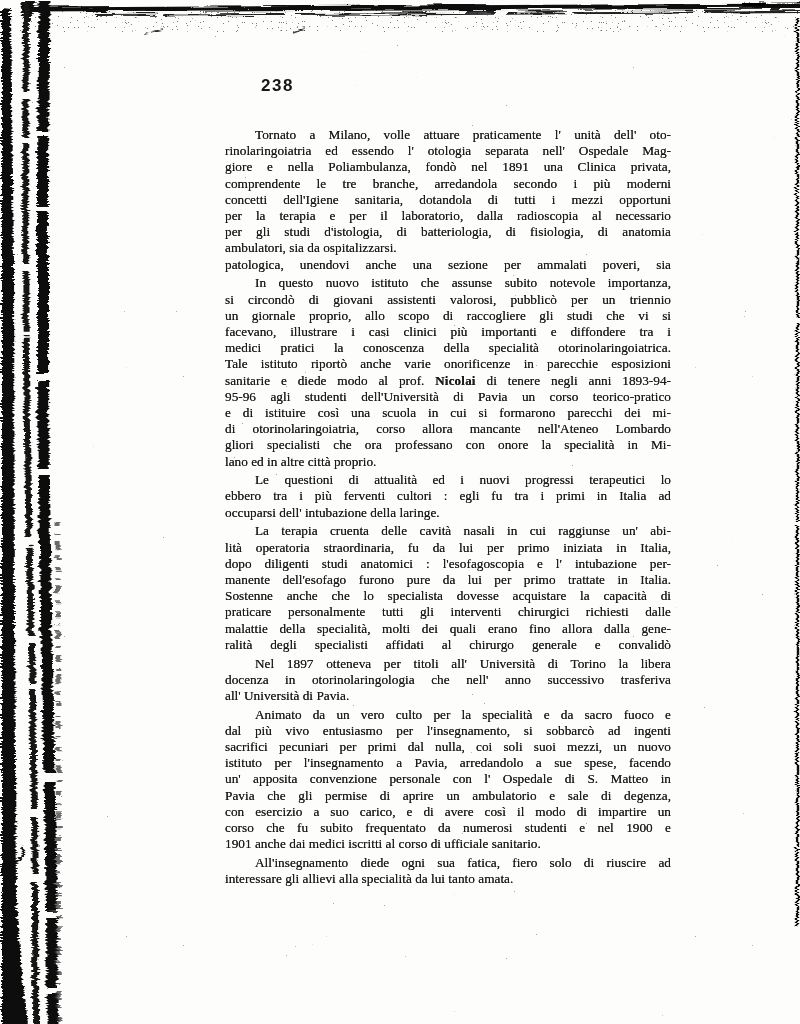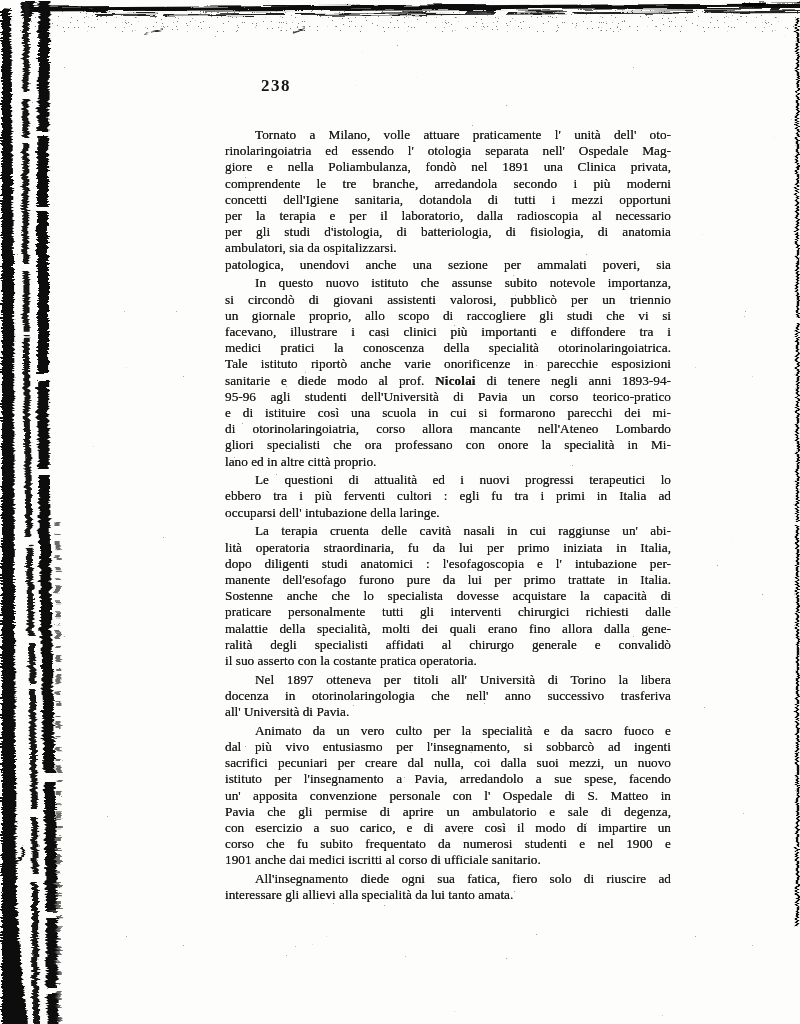--- a/index.html
+++ b/index.html
@@ -5,21 +5,21 @@
   html,body{margin:0;padding:0;}
   body{
     width:800px;height:1024px;overflow:hidden;position:relative;
     background:#ffffff;
     font-family:"Liberation Serif", serif;
   }
   .sheet{position:absolute;inset:0;background:#fdfdfc;}
   .scan-svg{position:absolute;left:0;top:0;z-index:3;pointer-events:none;}
   .pagenum{
     position:absolute;left:261px;top:76px;z-index:2;
-    font-family:Liberation Serif, serif;font-weight:bold;
+    font-family:Liberation Sans, sans-serif;font-weight:bold;
     font-size:17px;color:#161616;letter-spacing:1.5px;
   }
   .textblock{
     position:absolute;left:225px;top:127px;width:446px;z-index:2;
     font-size:13.3px;line-height:16.2px;color:#1c1c1c;
     text-shadow:0 0 0.5px rgba(25,25,25,0.85);
   }
   .para{margin-top:2.5px;}
   .para:first-child{margin-top:0;}
   .line{text-align:justify;text-align-last:justify;}
@@ -116,31 +116,30 @@
       </div>
       <div class="para">
         <div class="line first">La terapia cruenta delle cavità nasali in cui raggiunse un' abi-</div>
         <div class="line">lità operatoria straordinaria, fu da lui per primo iniziata in Italia,</div>
         <div class="line">dopo diligenti studi anatomici : l'esofagoscopia e l' intubazione per-</div>
         <div class="line">manente dell'esofago furono pure da lui per primo trattate in Italia.</div>
         <div class="line">Sostenne anche che lo specialista dovesse acquistare la capacità di</div>
         <div class="line">praticare personalmente tutti gli interventi chirurgici richiesti dalle</div>
         <div class="line">malattie della specialità, molti dei quali erano fino allora dalla gene-</div>
         <div class="line">ralità degli specialisti affidati al chirurgo generale e convalidò</div>
-        <div class="line last">il suo asserto con la costante pratica operatoria.</div>
       </div>
       <div class="para">
         <div class="line first">Nel 1897 otteneva per titoli all' Università di Torino la libera</div>
         <div class="line">docenza in otorinolaringologia che nell' anno successivo trasferiva</div>
         <div class="line last">all' Università di Pavia.</div>
       </div>
       <div class="para">
         <div class="line first">Animato da un vero culto per la specialità e da sacro fuoco e</div>
         <div class="line">dal più vivo entusiasmo per l'insegnamento, si sobbarcò ad ingenti</div>
-        <div class="line">sacrifici pecuniari per creare dal nulla, coi dalla suoi mezzi, un nuovo</div>
+        <div class="line">sacrifici pecuniari per primi dal nulla, coi soli suoi mezzi, un nuovo</div>
         <div class="line">istituto per l'insegnamento a Pavia, arredandolo a sue spese, facendo</div>
         <div class="line">un' apposita convenzione personale con l' Ospedale di S. Matteo in</div>
         <div class="line">Pavia che gli permise di aprire un ambulatorio e sale di degenza,</div>
         <div class="line">con esercizio a suo carico, e di avere così il modo di impartire un</div>
         <div class="line">corso che fu subito frequentato da numerosi studenti e nel 1900 e</div>
         <div class="line last">1901 anche dai medici iscritti al corso di ufficiale sanitario.</div>
       </div>
       <div class="para">
         <div class="line first">All'insegnamento diede ogni sua fatica, fiero solo di riuscire ad</div>
         <div class="line last">interessare gli allievi alla specialità da lui tanto amata.</div>

